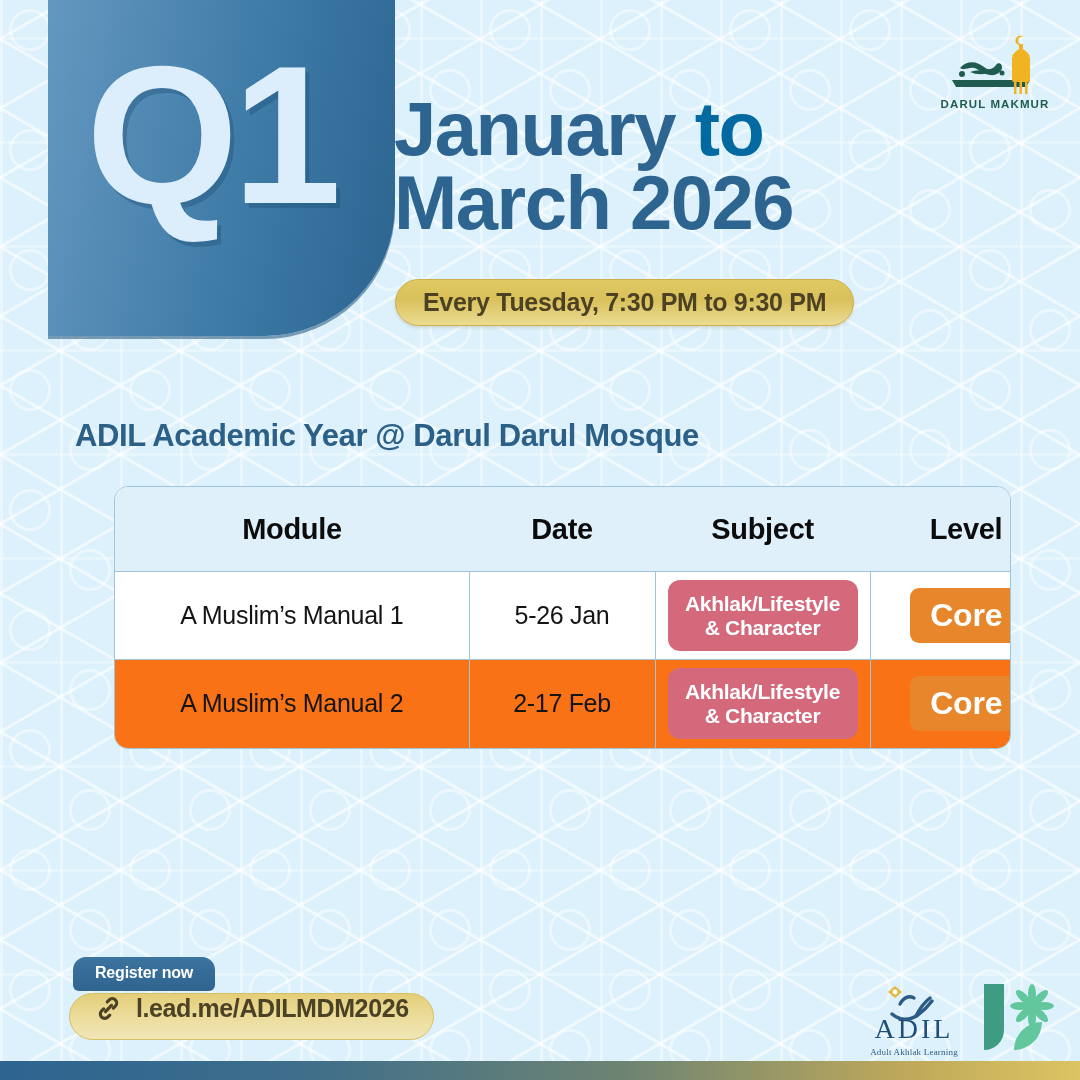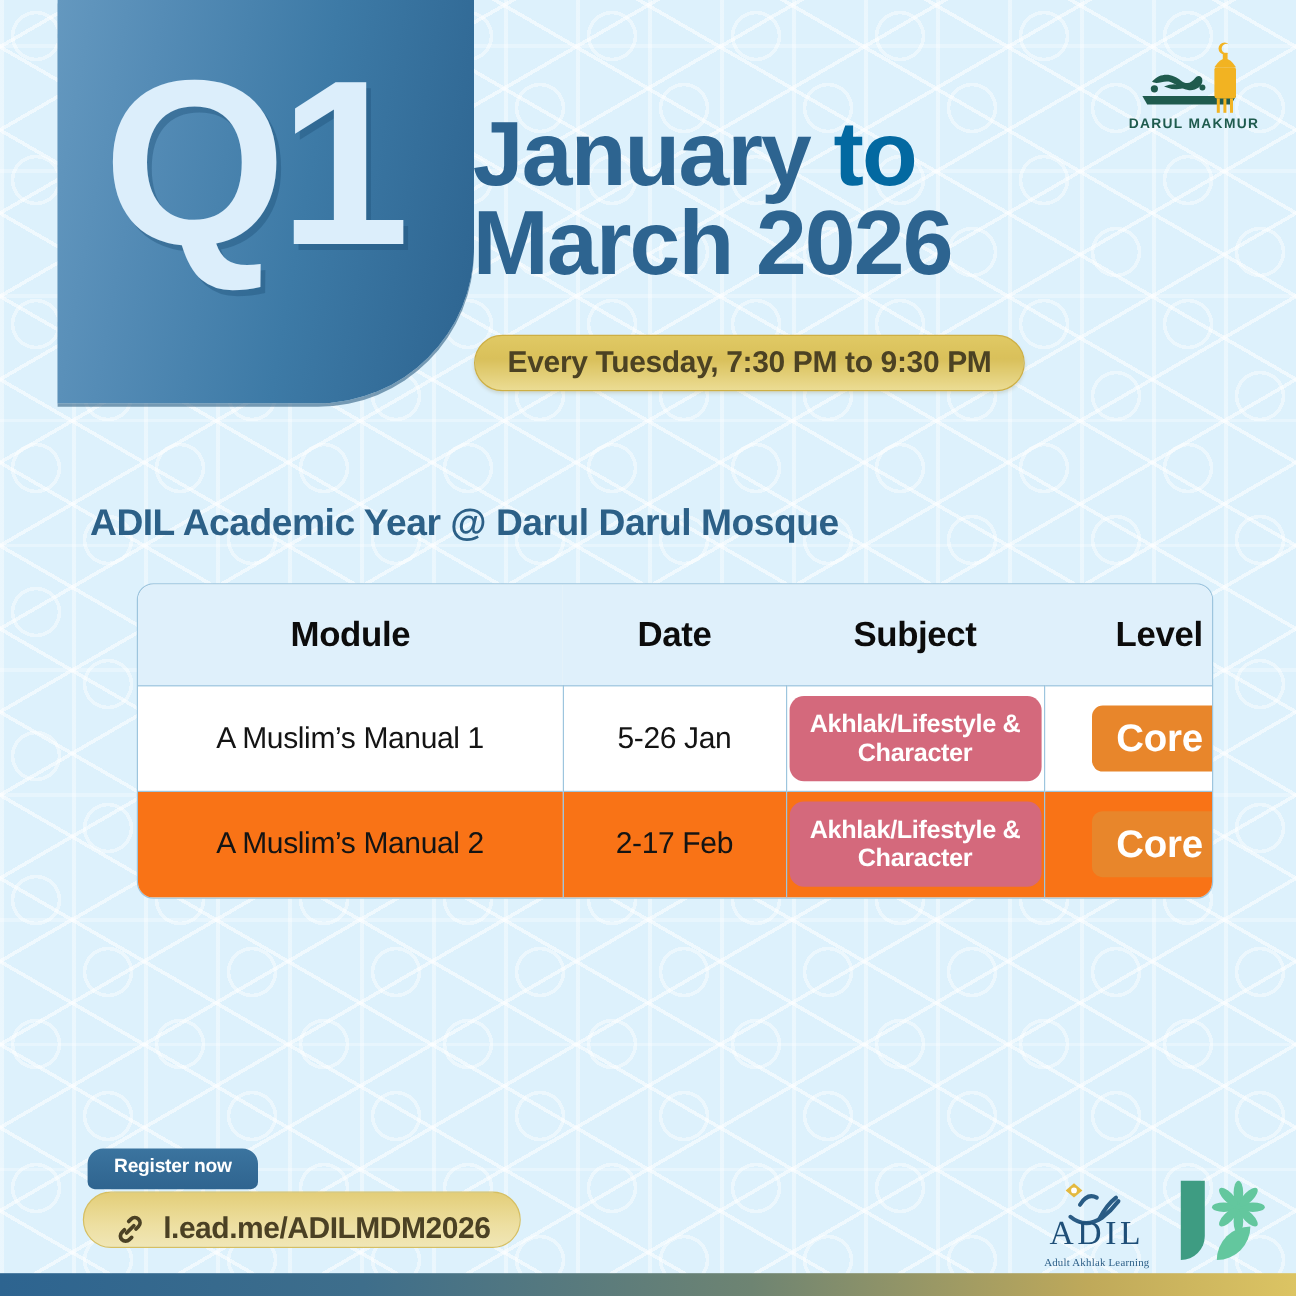--- a/index.html
+++ b/index.html
@@ -143,21 +143,21 @@
   .cell-text { font-size:25px; color:#141414; letter-spacing:-.3px; }
 
   .badge-subject {
     display:inline-block;
     background:#D4697C;
     color:#fff;
     font-size:21px; font-weight:bold;
     line-height:1.12;
     padding:12px 10px;
     border-radius:12px;
-    width:210px;
+    width:190px;
     letter-spacing:-.3px;
   }
   .badge-level {
     display:inline-block;
     background:#E8862B;
     color:#fff;
     font-size:32px; font-weight:bold;
     padding:9px 20px;
     border-radius:9px;
     letter-spacing:-.2px;
@@ -170,21 +170,21 @@
     background:linear-gradient(180deg,#3B749F 0%, #2F648F 100%);
     border-radius:13px 13px 6px 6px;
     color:#fff; font-size:16px; font-weight:bold;
     letter-spacing:-.2px;
     z-index:5;
   }
   .link-pill {
     position:absolute; left:69px; top:993px;
     height:47px;
     padding:0 24px;
-    display:flex; align-items:flex-end; gap:13px;
+    display:flex; align-items:flex-start; gap:13px;
     background:linear-gradient(180deg,#E3CE79 0%, #EDDFA1 60%, #F0E6B6 100%);
     border:1px solid #D6BF62;
     border-radius:24px;
     color:#4B4124; font-size:25px; font-weight:bold;
     letter-spacing:-.4px;
     z-index:4;
   }
   .link-icon { display:flex; align-items:center; }
 
   

